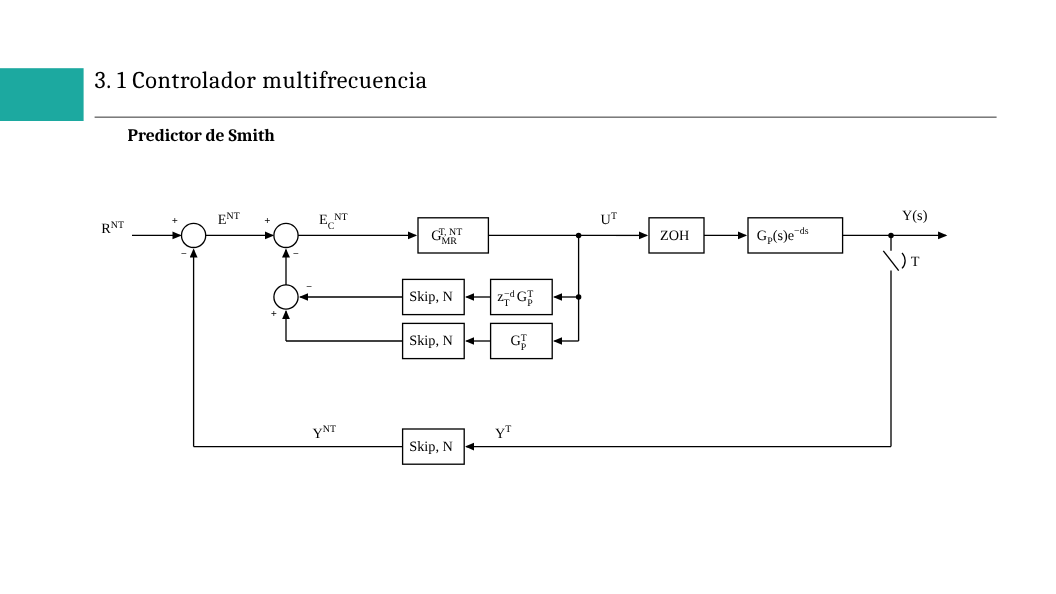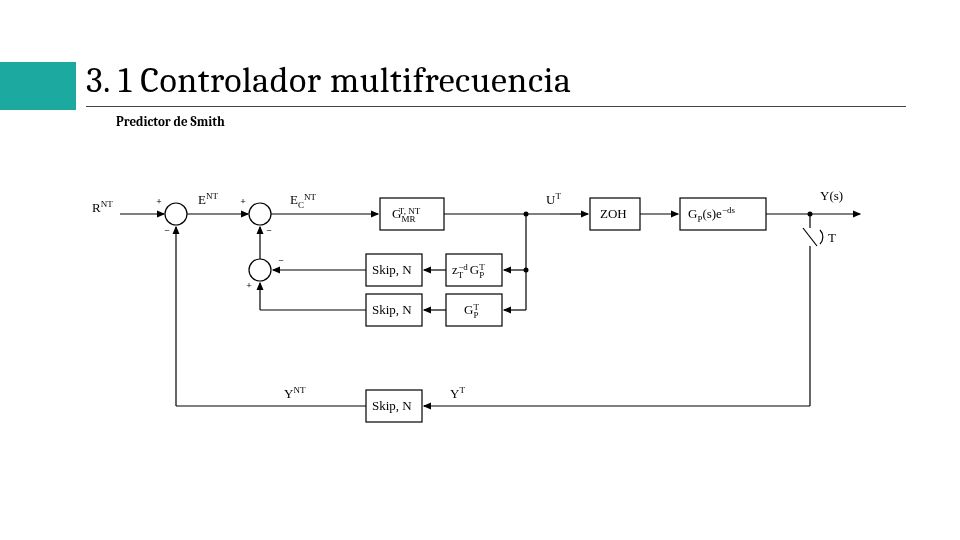--- a/index.html
+++ b/index.html
@@ -1,19 +1,19 @@
 <!DOCTYPE html>
 <html><head>
 <meta charset="utf-8">
 <style>
   html,body{margin:0;padding:0;width:960px;height:540px;background:#fff;font-family:"Cambria","Times New Roman",serif;color:#000;}
   .accent-bar{position:absolute;left:0;top:62px;width:76px;height:48px;background:#1ca9a0;}
-  .title{position:absolute;left:86px;top:60px;font-size:36px;letter-spacing:.5px;}
+  .title{position:absolute;left:86px;top:60px;font-size:22px;letter-spacing:.5px;}
   .title-rule{position:absolute;left:86px;top:106px;width:820px;height:1px;background:#444;}
-  .subtitle{position:absolute;left:116px;top:114px;font-size:13px;font-weight:600;}
+  .subtitle{position:absolute;left:116px;top:114px;font-size:16px;font-weight:600;}
   svg{position:absolute;left:90px;top:180px;}
   .blk{fill:#fff;stroke:#000;stroke-width:1.2;}
   .sum{fill:#fff;stroke:#000;stroke-width:1.2;}
   .wire{stroke:#000;stroke-width:1.2;fill:none;}
   .lbl{font-family:"Cambria Math","Times New Roman",serif;font-size:13px;}
   .sup{font-size:9px;}
   .sub{font-size:9px;}
   .sign{font-size:11px;}
 </style>
 </head>

